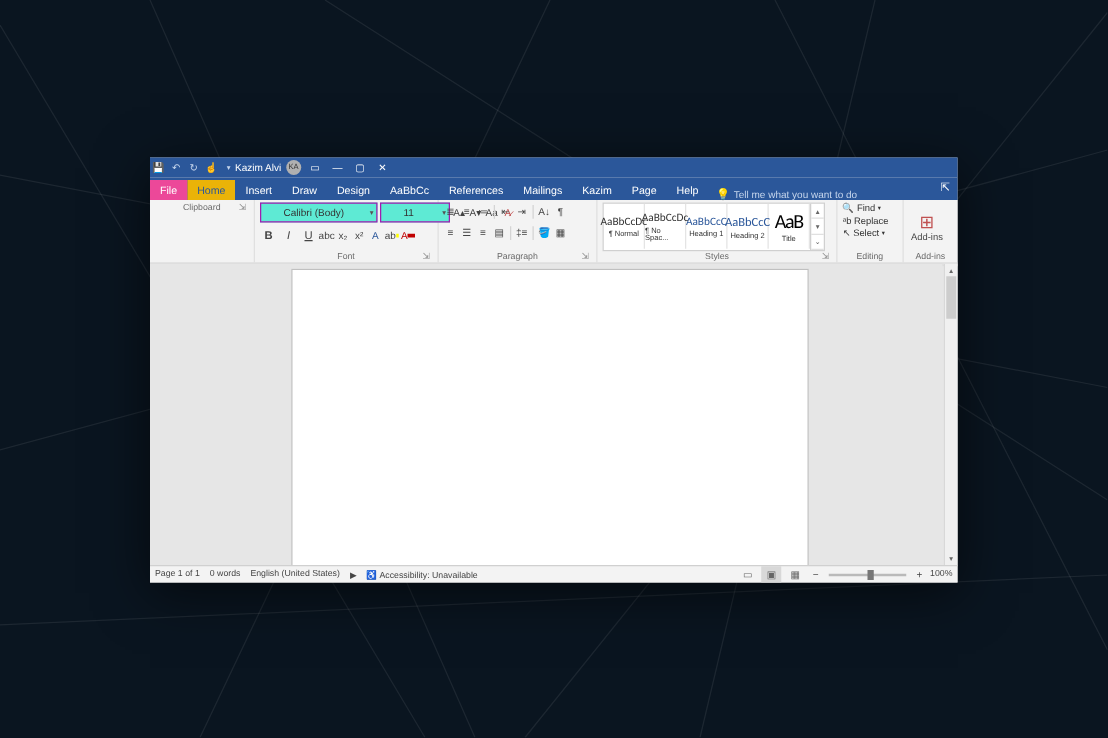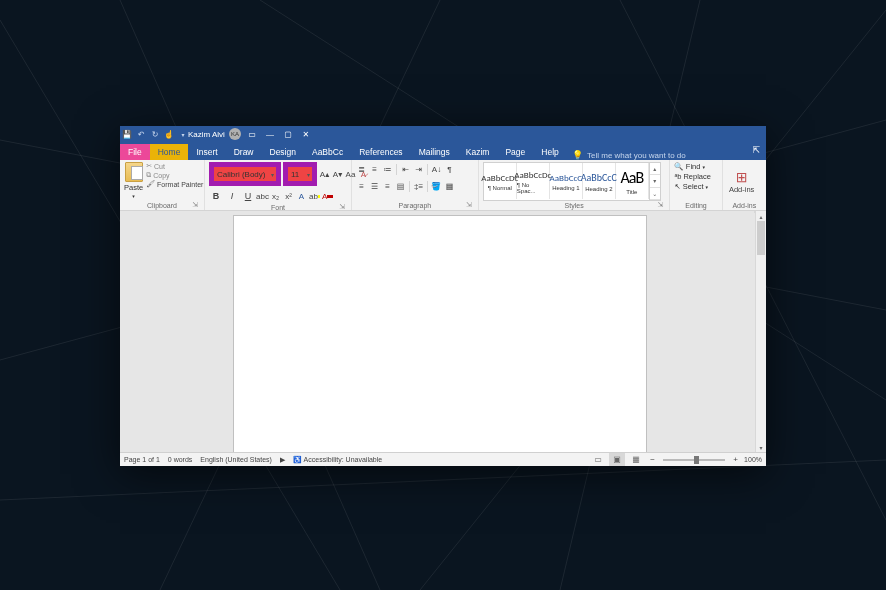--- a/index.html
+++ b/index.html
@@ -25,21 +25,21 @@
 .group-body{flex:1;display:flex;gap:3px}
 .group-label{font-size:7px;color:#6a6a6a;text-align:center;padding:1px 0;position:relative}
 .launcher{position:absolute;right:2px;bottom:1px;font-size:7px;color:#8a8a8a}
 .paste-btn{display:flex;flex-direction:column;align-items:center;width:24px;font-size:7.5px;gap:1px}
 .paste-ic{width:16px;height:18px;background:linear-gradient(#f5d68a,#e8bc53);border:1px solid #c9a043;border-radius:1px;position:relative}
 .paste-ic:after{content:"";position:absolute;bottom:1px;right:-1px;width:10px;height:12px;background:#fff;border:1px solid #aaa}
 .mini-list{display:flex;flex-direction:column;gap:1px;font-size:7px;color:#888}
 .mini-item{display:flex;gap:2px;align-items:center;white-space:nowrap}
 .font-rows{display:flex;flex-direction:column;gap:3px}
 .row{display:flex;gap:2px;align-items:center}
-.combo{height:14px;border:5px solid #a21caf;background:#ef4444;display:flex;align-items:center;padding:0 3px;font-size:8px;position:relative}
+.combo{height:14px;border:1px solid #a21caf;background:#5eead4;display:flex;align-items:center;padding:0 18px;font-size:8px;position:relative}
 .combo:after{content:"▾";position:absolute;right:2px;font-size:6px;color:#555}
 .ic-btn{width:14px;height:14px;display:flex;align-items:center;justify-content:center;font-size:9px;color:#444}
 .ic-btn.small{width:11px;font-size:8px}
 .para-rows{display:flex;flex-direction:column;gap:3px}
 .style-gal{display:flex;border:1px solid #d0d0d0;background:#fff}
 .style-cell{width:32px;height:36px;border-right:1px solid #e4e4e4;display:flex;flex-direction:column;align-items:center;justify-content:center;font-size:6px;gap:2px}
 .style-cell:last-child{border-right:none}
 .style-prev{font-family:"Calibri",Arial,sans-serif}
 .sp-normal{font-size:9px;color:#333}
 .sp-h1{font-size:9px;color:#2b579a}
@@ -118,41 +118,20 @@
     <div class="tell-me">
       <span class="tell-me-ic">💡</span>
       <span>Tell me what you want to do</span>
     </div>
     <span class="share-ic">⇱</span>
   </div>
 
   <div class="ribbon">
 
     <div class="group" style="width:76px">
-      <div class="group-body">
-        <div class="paste-btn">
-          <div class="paste-ic"></div>
-          <span>Paste</span>
-          <span style="font-size:5px">▾</span>
-        </div>
-        <div class="mini-list">
-          <div class="mini-item">
-              <span>✂</span>
-              <span>Cut</span>
-            </div>
-          <div class="mini-item">
-              <span>⧉</span>
-              <span>Copy</span>
-            </div>
-          <div class="mini-item" style="color:#444">
-              <span>🖌</span>
-              <span>Format Painter</span>
-            </div>
-        </div>
-      </div>
       <div class="group-label"><span>Clipboard</span><span class="launcher">⇲</span></div>
     </div>
 
     <div class="group" style="width:138px">
       <div class="group-body">
           <div class="font-rows">
         <div class="row">
           <div class="combo" style="width:56px">Calibri (Body)</div>
           <div class="combo" style="width:18px">11</div>
           <span class="ic-btn small">A▴</span>

